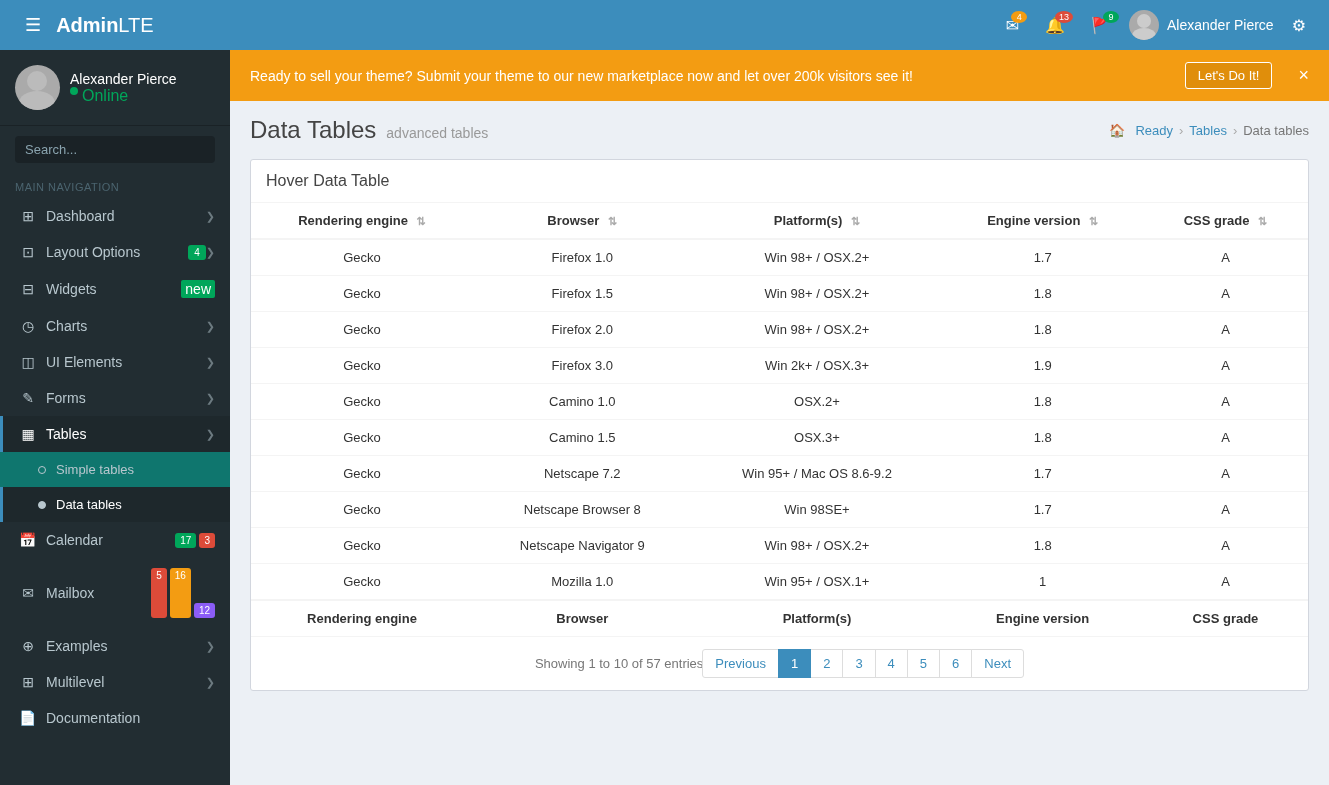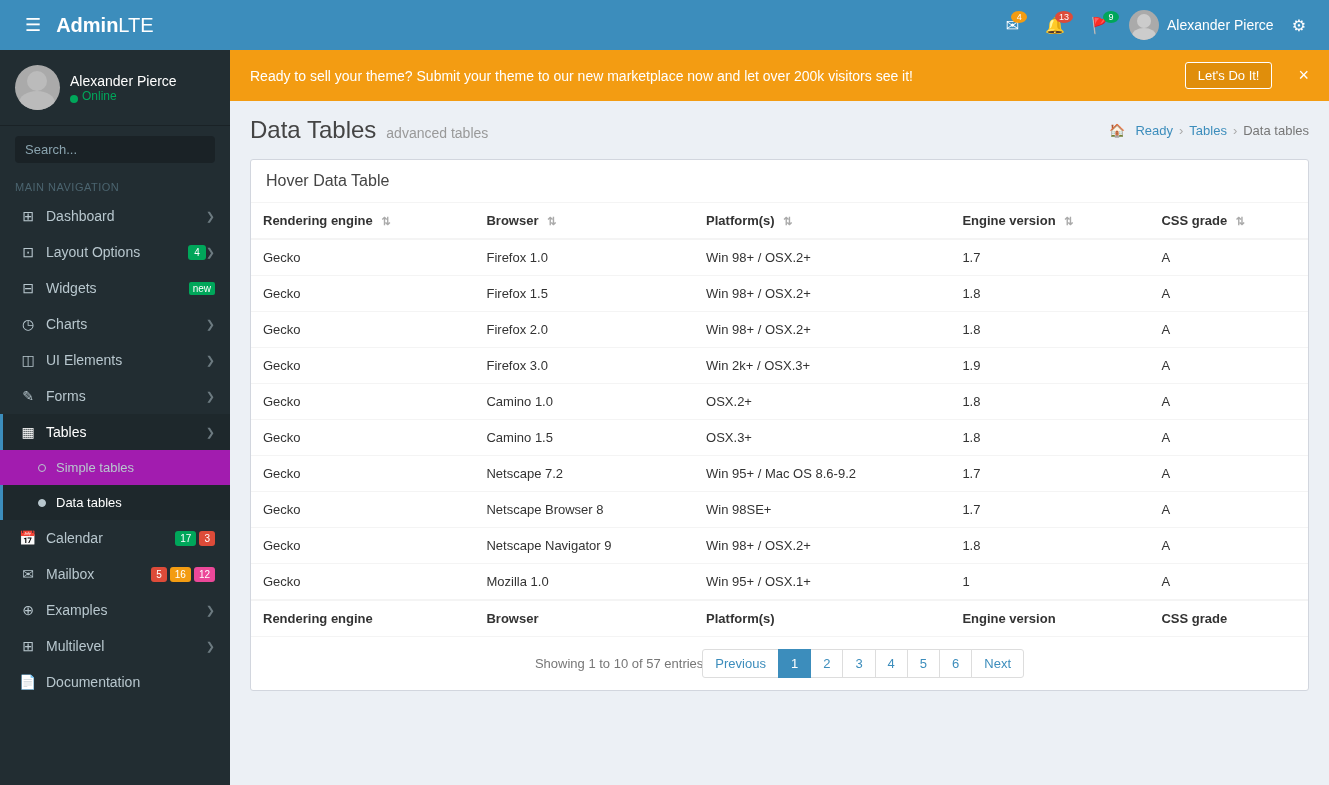--- a/index.html
+++ b/index.html
@@ -23,40 +23,40 @@
     .nav-badge.green { background: #00a65a; }
     .user-panel-nav { display: flex; align-items: center; gap: 8px; color: #fff; cursor: pointer; }
     .user-avatar-small { width: 30px; height: 30px; border-radius: 50%; background: #aaa; overflow: hidden; display: flex; align-items: center; justify-content: center; }
     .user-avatar-small svg { width: 30px; height: 30px; }
     .settings-btn { color: #fff; background: none; border: none; font-size: 16px; cursor: pointer; padding: 5px 8px; }
 
     
     .user-panel { padding: 15px; display: flex; align-items: center; gap: 10px; border-bottom: 1px solid #1a2226; }
     .user-avatar { width: 45px; height: 45px; border-radius: 50%; background: #aaa; overflow: hidden; display: flex; align-items: center; justify-content: center; flex-shrink: 0; }
     .user-info .name { color: #fff; font-size: 14px; }
-    .user-info .status { color: #00a65a; font-size: 12px; display: flex; align-items: flex-end; gap: 4px; }
+    .user-info .status { color: #00a65a; font-size: 16px; display: flex; align-items: flex-start; gap: 4px; }
     .status-dot { width: 8px; height: 8px; background: #00a65a; border-radius: 50%; display: inline-block; }
     .search-box { padding: 10px 15px; }
     .search-box form { display: flex; background: #1a2226; border-radius: 4px; overflow: hidden; }
     .search-box input { background: transparent; border: none; color: #b8c7ce; padding: 6px 10px; flex: 1; outline: none; font-size: 13px; }
     .search-box input::placeholder { color: #8aa4af; }
     .search-box button { background: none; border: none; color: #b8c7ce; padding: 6px 10px; cursor: pointer; }
 
     .sidebar-section-title { padding: 8px 15px 5px; font-size: 11px; color: #4b646f; text-transform: uppercase; letter-spacing: 0.5px; }
 
     .sidebar-item { display: flex; align-items: center; padding: 10px 15px; color: #b8c7ce; cursor: pointer; text-decoration: none; position: relative; border-left: 3px solid transparent; transition: all 0.2s; }
     .sidebar-item.active { background: #1e282c; border-left-color: #3c8dbc; color: #fff; }
     .sidebar-item .icon { width: 20px; margin-right: 8px; text-align: center; font-size: 14px; }
     .sidebar-item .label { flex: 1; font-size: 14px; }
     .sidebar-item .badge { font-size: 10px; padding: 2px 6px; border-radius: 3px; color: #fff; }
     .badge-green { background: #00a65a; }
     .sidebar-item .arrow { font-size: 11px; color: #6c7a80; }
-    .new-badge { background: #00a65a; color: #fff; font-size: 10px; padding: 1px 4px; border-radius: 2px; }
-
-    .sub-menu { background: #a21caf; }
+    .new-badge { background: #00a65a; color: #fff; font-size: 14px; padding: 1px 4px; border-radius: 2px; }
+
+    .sub-menu { background: #0f766e; }
     .sub-menu .sidebar-item { padding-left: 35px; font-size: 13px; }
     .sub-menu .sidebar-item .bullet { width: 8px; height: 8px; border: 1px solid #b8c7ce; border-radius: 50%; margin-right: 10px; display: inline-block; flex-shrink: 0; }
     .sub-menu .sidebar-item.active .bullet { background: #b8c7ce; }
 
     
     .alert-bar { background: #f39c12; color: #fff; padding: 12px 20px; display: flex; align-items: center; gap: 16px; }
     .alert-bar .msg { flex: 1; font-size: 14px; }
     .alert-cta { background: #e08e0b; border: 1px solid #fff; color: #fff; padding: 5px 12px; border-radius: 3px; cursor: pointer; font-size: 13px; white-space: nowrap; }
     .alert-close { background: none; border: none; color: #fff; font-size: 18px; cursor: pointer; margin-left: 10px; }
 
@@ -70,21 +70,21 @@
     .breadcrumb-sep { color: #aaa; }
     .breadcrumb-icon { color: #aaa; margin-right: 4px; }
 
     
     .main-box { background: #fff; border: 1px solid #d2d6de; border-radius: 3px; margin: 0 20px 5px; }
     .box-header { padding: 12px 15px; border-bottom: 1px solid #f4f4f4; }
     .box-title { font-size: 16px; font-weight: 400; color: #444; }
 
     
     .data-table { width: 100%; border-collapse: collapse; }
-    .data-table th, .data-table td { padding: 10px 12px; border-top: 1px solid #f4f4f4; text-align: left; vertical-align: middle; }
+    .data-table th, .data-table td { padding: 10px 22px; border-top: 1px solid #f4f4f4; text-align: center; vertical-align: middle; }
     .data-table thead th { border-top: none; border-bottom: 2px solid #f4f4f4; font-weight: 600; color: #333; font-size: 13px; cursor: pointer; white-space: nowrap; }
     .data-table thead th .sort-icon { color: #aaa; margin-left: 5px; font-size: 11px; }
     .data-table tfoot th { border-top: 2px solid #f4f4f4; font-weight: 600; color: #333; font-size: 13px; }
     .data-table tbody td { font-size: 13px; color: #333; }
 
     
     .table-footer { display: flex; align-items: center; justify-content: center; padding: 12px 29px; border-top: 1px solid #f4f4f4; }
     .showing-info { font-size: 13px; color: #777; }
     .pagination { display: flex; gap: 0; }
     .page-btn { padding: 6px 12px; border: 1px solid #ddd; background: #fff; color: #3c8dbc; cursor: pointer; font-size: 13px; margin-left: -1px; }
@@ -228,21 +228,21 @@
           <span class="badge-sm badge-red">3</span>
         </div>
       </div>
 
       <div class="sidebar-item">
         <span class="icon">✉</span>
         <span class="label">Mailbox</span>
         <div class="multi-badges">
           <span class="badge-sm badge-red">5</span>
           <span class="badge-sm badge-yellow">16</span>
-          <span class="badge-sm" style="background:#ec4899;">12</span>
+          <span class="badge-sm" style="background:#8b5cf6;margin-top:35px;">12</span>
         </div>
       </div>
 
       <div class="sidebar-item">
         <span class="icon">⊕</span>
         <span class="label">Examples</span>
         <span class="arrow">❯</span>
       </div>
 
       <div class="sidebar-item">

